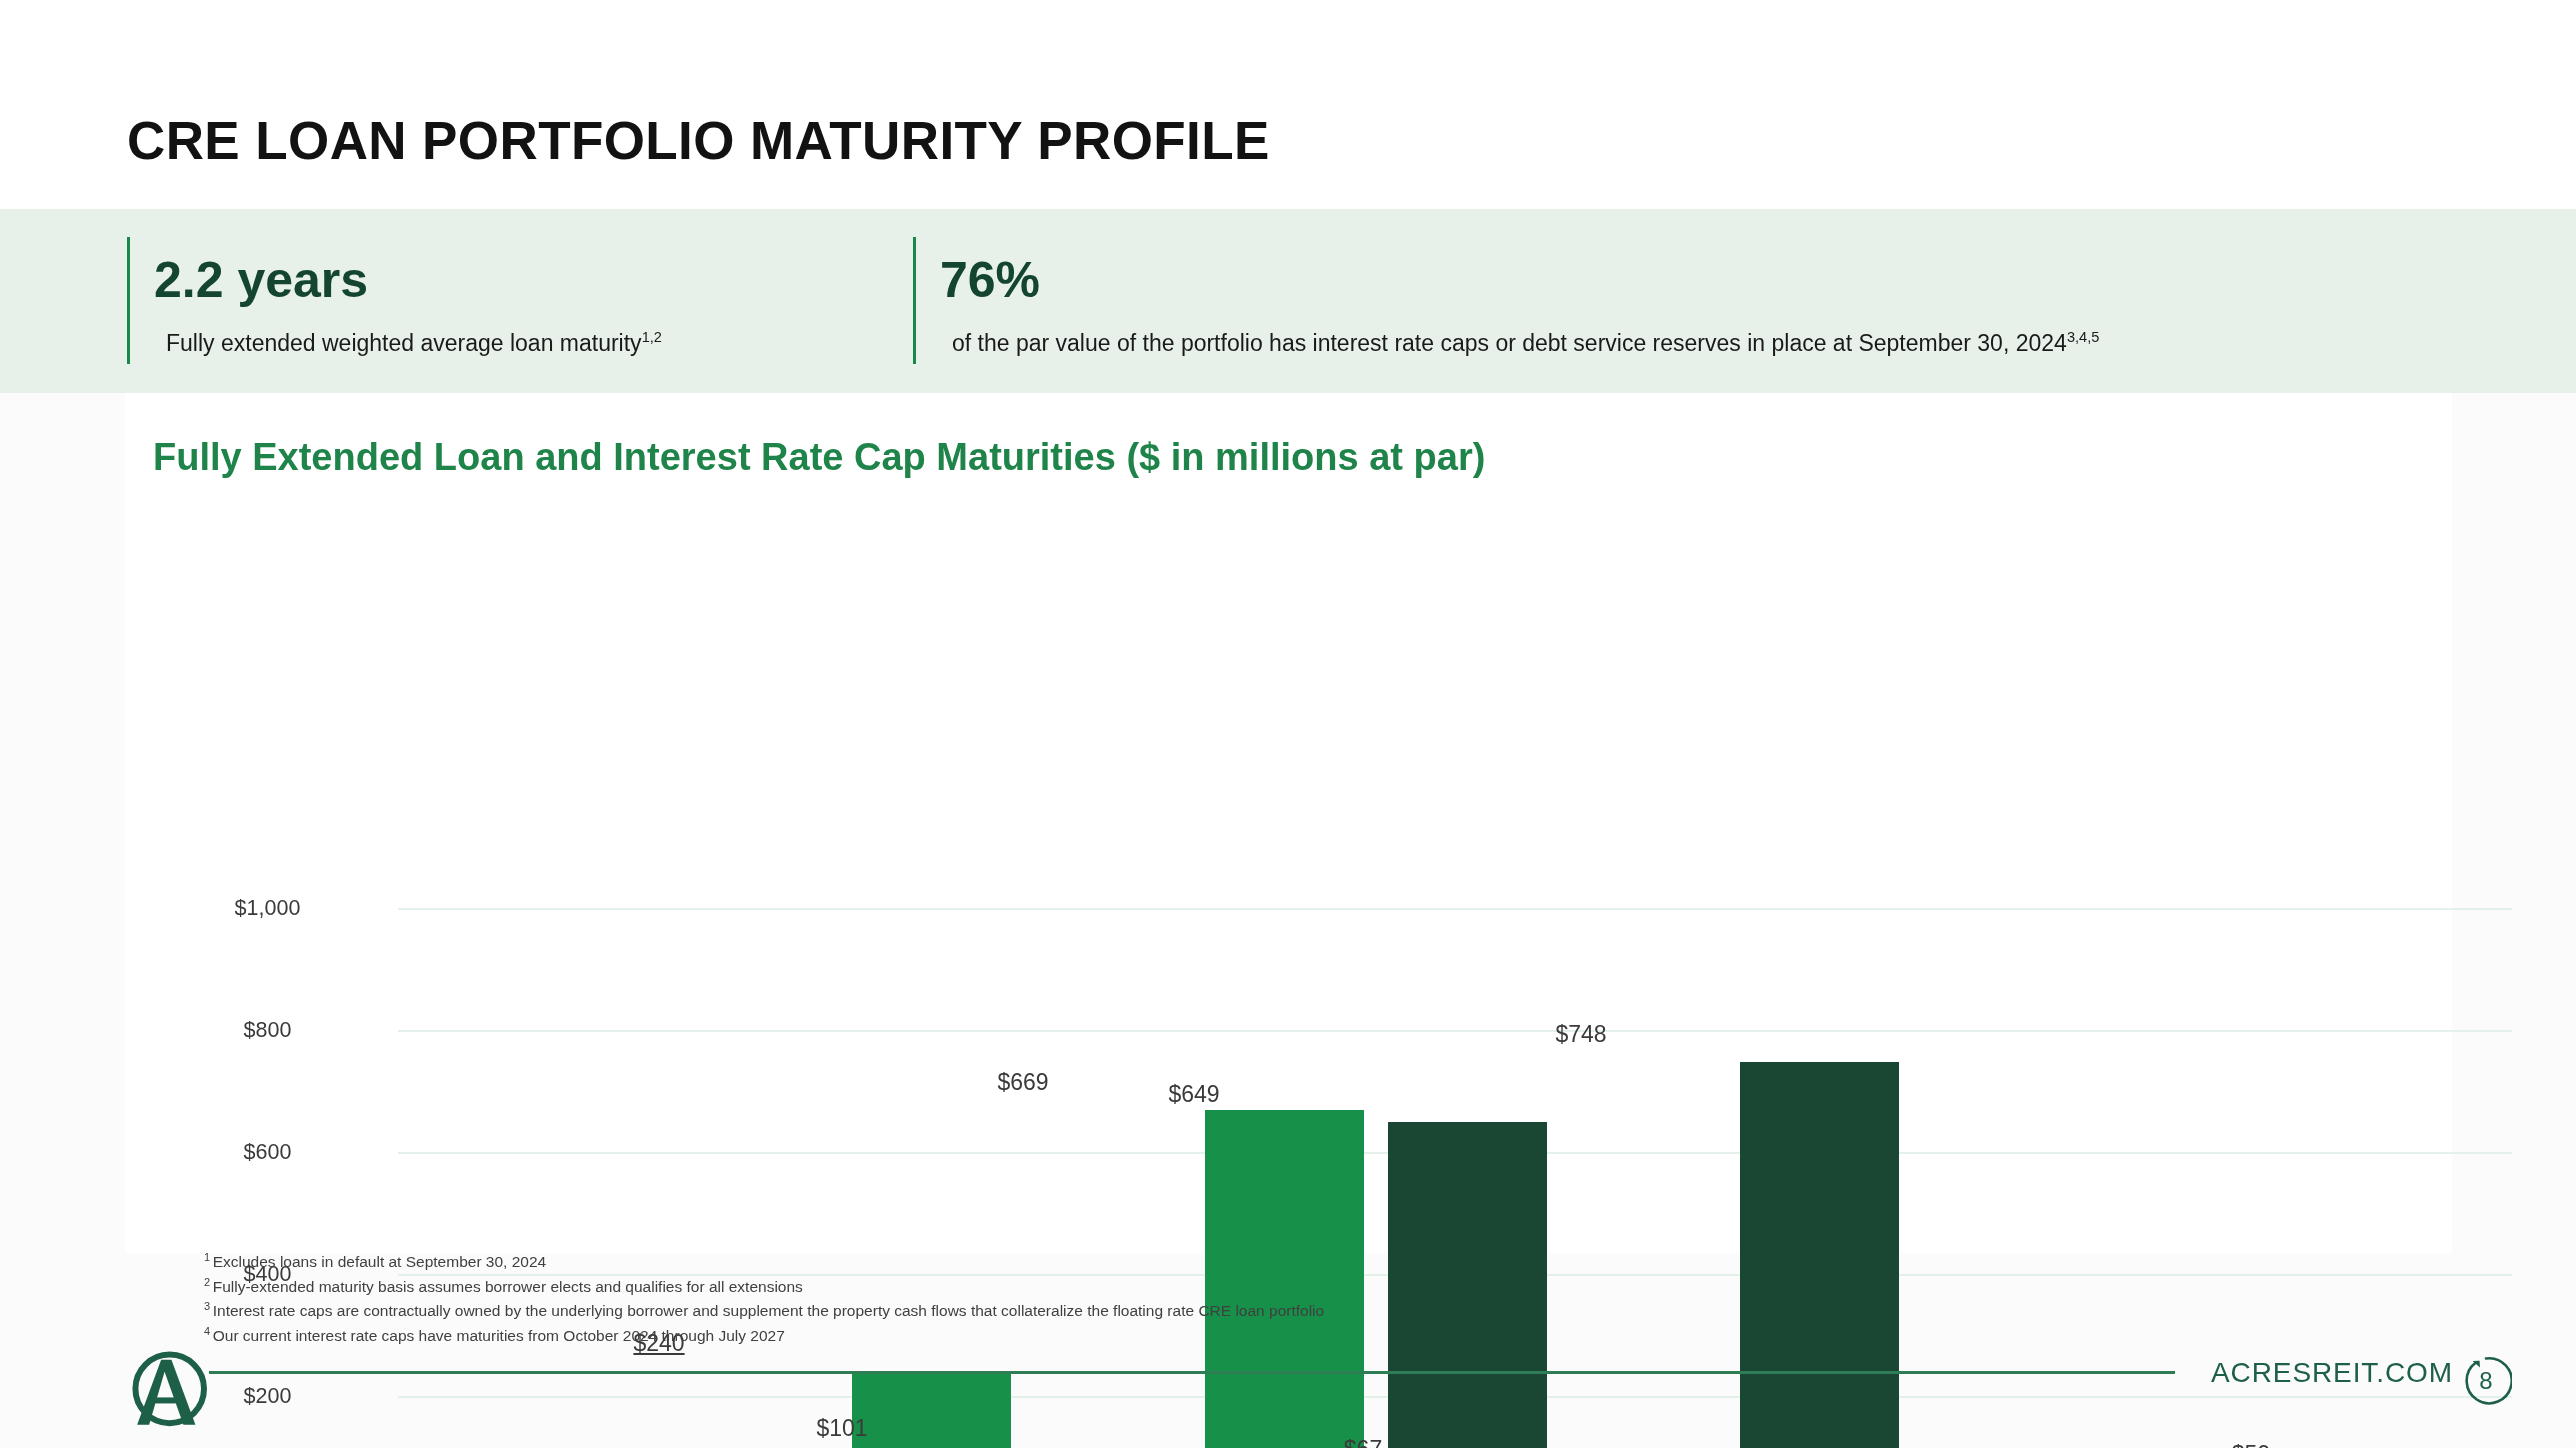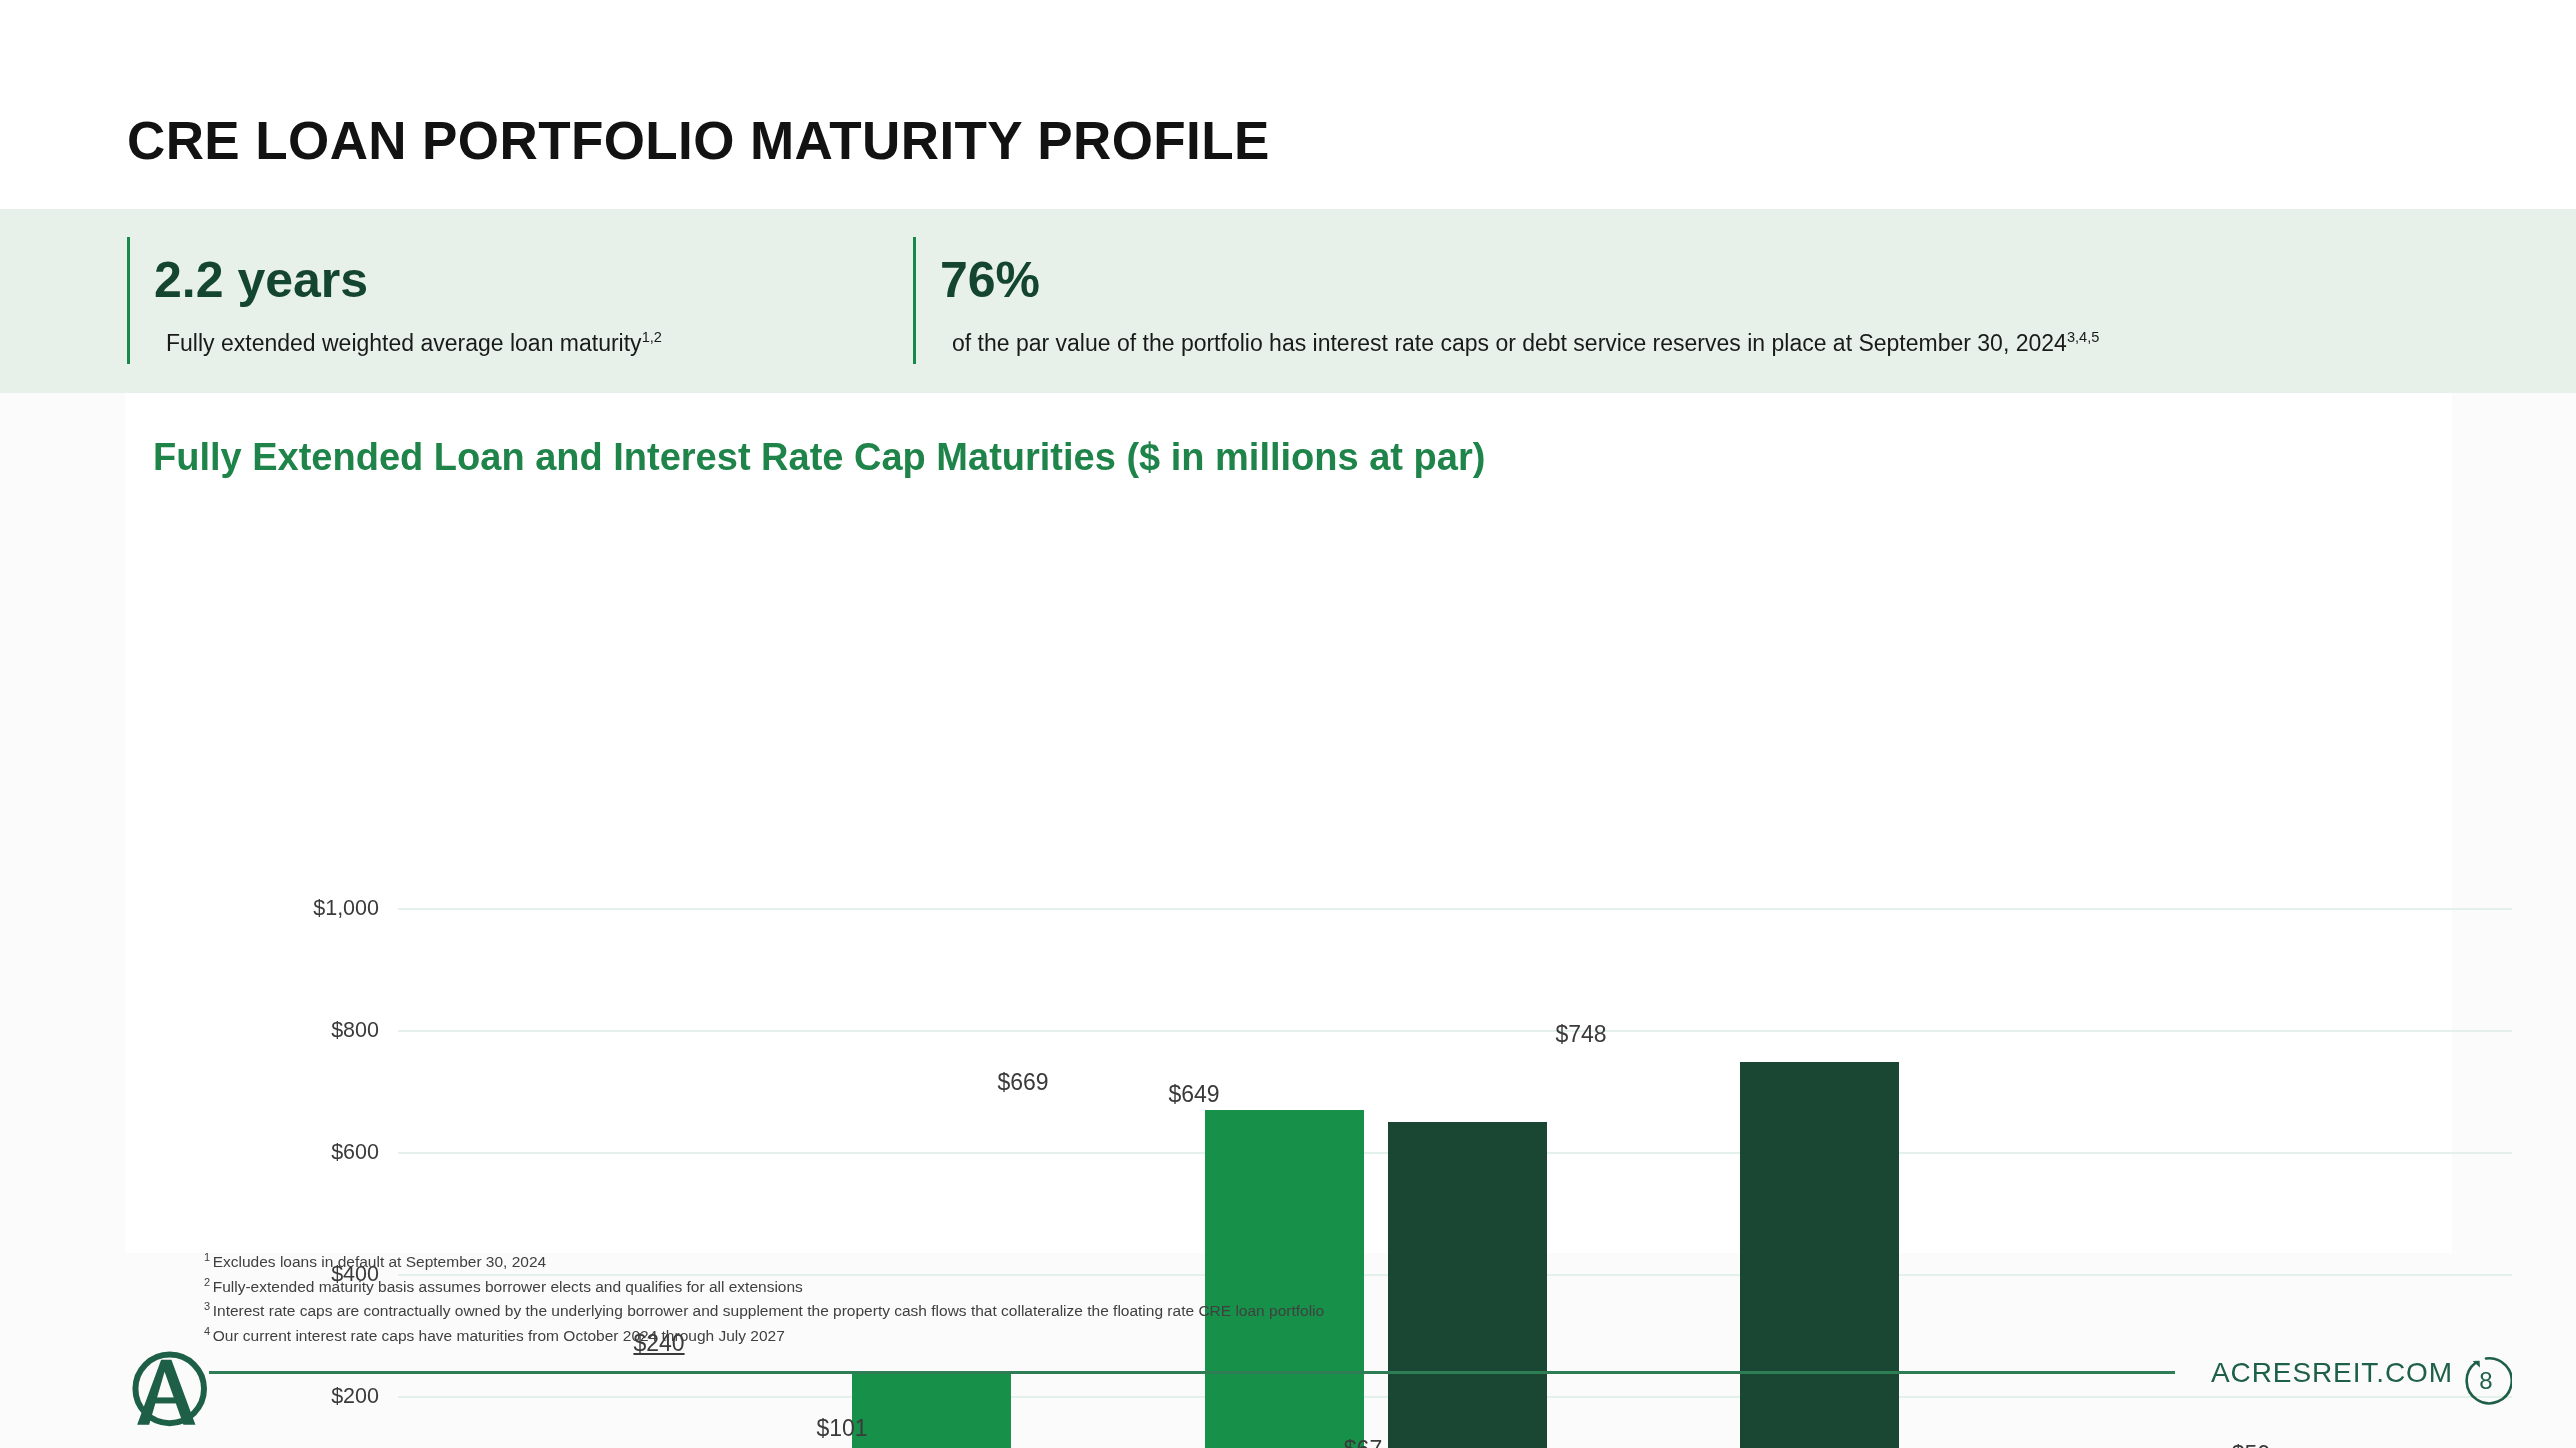--- a/index.html
+++ b/index.html
@@ -51,21 +51,21 @@
     position:absolute;left:28px;top:43px;
     font-size:38px;font-weight:bold;color:#1e8449;white-space:nowrap;
   }
 
   
   #plot{
     position:absolute;left:273px;top:515px;width:2114px;height:610px;
   }
   .gridline{position:absolute;left:0;width:100%;height:1.7px;background:#e3f1ea;}
   .ytick{
-    position:absolute;right:2315px;width:223px;text-align:right;
+    position:absolute;right:2315px;width:223px;text-align:center;
     font-size:21.5px;color:#3a3a3a;transform:translateY(-50%);
   }
 
   .bar{position:absolute;bottom:0;}
   .bar.dark{background:#1a4733;}
   .bar.light{background:#179049;}
   .bar-label{
     position:absolute;font-size:23px;color:#3a3a3a;
     text-align:center;transform:translateX(-50%);white-space:nowrap;
   }

